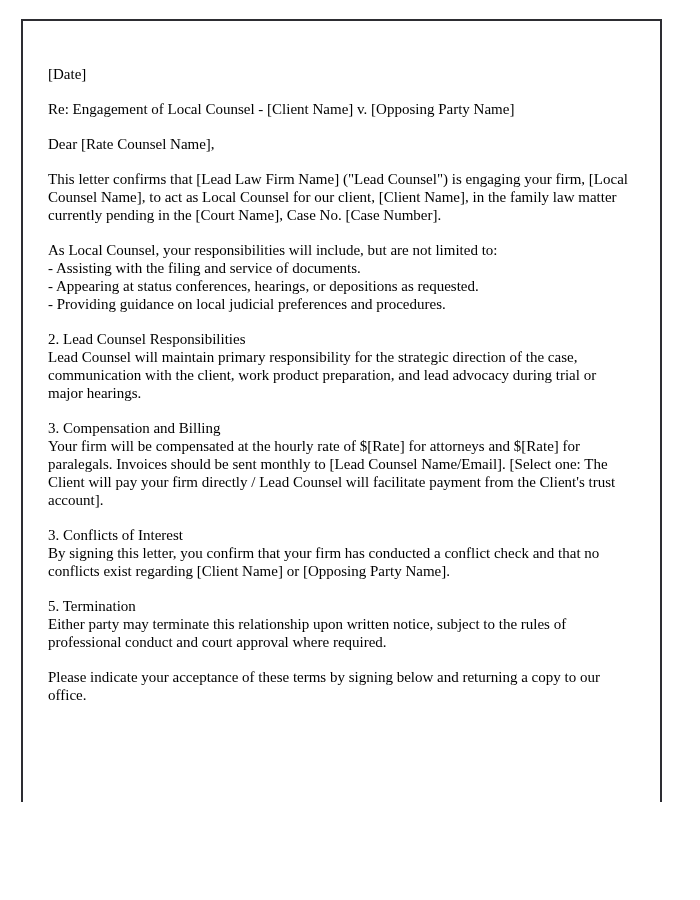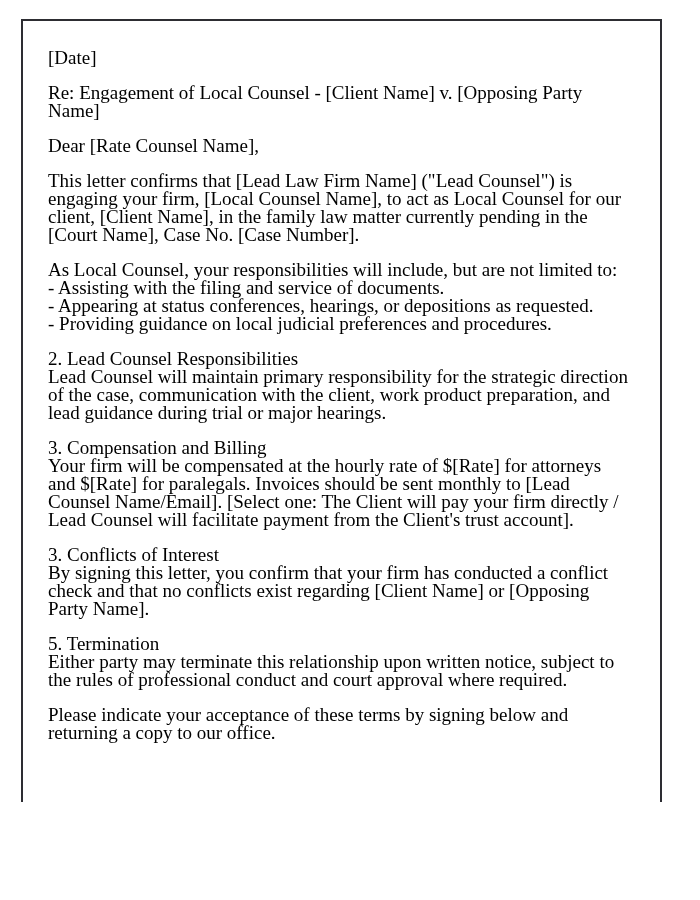--- a/index.html
+++ b/index.html
@@ -19,23 +19,23 @@
     top: 19px;
     width: 641px;
     height: 783px;
     background: #ffffff;
     border: 2px solid #2d2d32;
     border-bottom: none;
     padding: 28px 28px 0 25px;
     overflow: hidden;
   }
   .para {
-    font-size: 19px;
+    font-size: 15px;
     line-height: 18px;
-    margin: 0 0 17px 0;
+    margin: 16px 0 17px 0;
   }
   .para:last-child { margin-bottom: 0; }
   .bold { font-weight: normal; }
   .line { display: block; }
 </style>
 </head>
 <body>
 
 <div class="doc-frame">
 
@@ -50,21 +50,21 @@
 
   <div class="para">
     <div>As Local Counsel, your responsibilities will include, but are not limited to:</div>
     <div>- Assisting with the filing and service of documents.</div>
     <div>- Appearing at status conferences, hearings, or depositions as requested.</div>
     <div>- Providing guidance on local judicial preferences and procedures.</div>
   </div>
 
   <div class="para">
     <div class="bold">2. Lead Counsel Responsibilities</div>
-    <div>Lead Counsel will maintain primary responsibility for the strategic direction of the case, communication with the client, work product preparation, and lead guidance during trial or major hearings.</div>
+    <div>Lead Counsel will maintain primary responsibility for the strategic direction of the case, communication with the client, work product preparation, and lead advocacy during trial or major hearings.</div>
   </div>
 
   <div class="para">
     <div class="bold">3. Compensation and Billing</div>
     <div>Your firm will be compensated at the hourly rate of $[Rate] for attorneys and $[Rate] for paralegals. Invoices should be sent monthly to [Lead Counsel Name/Email]. [Select one: The Client will pay your firm directly / Lead Counsel will facilitate payment from the Client's trust account].</div>
   </div>
 
   <div class="para">
     <div class="bold">3. Conflicts of Interest</div>
     <div>By signing this letter, you confirm that your firm has conducted a conflict check and that no conflicts exist regarding [Client Name] or [Opposing Party Name].</div>

